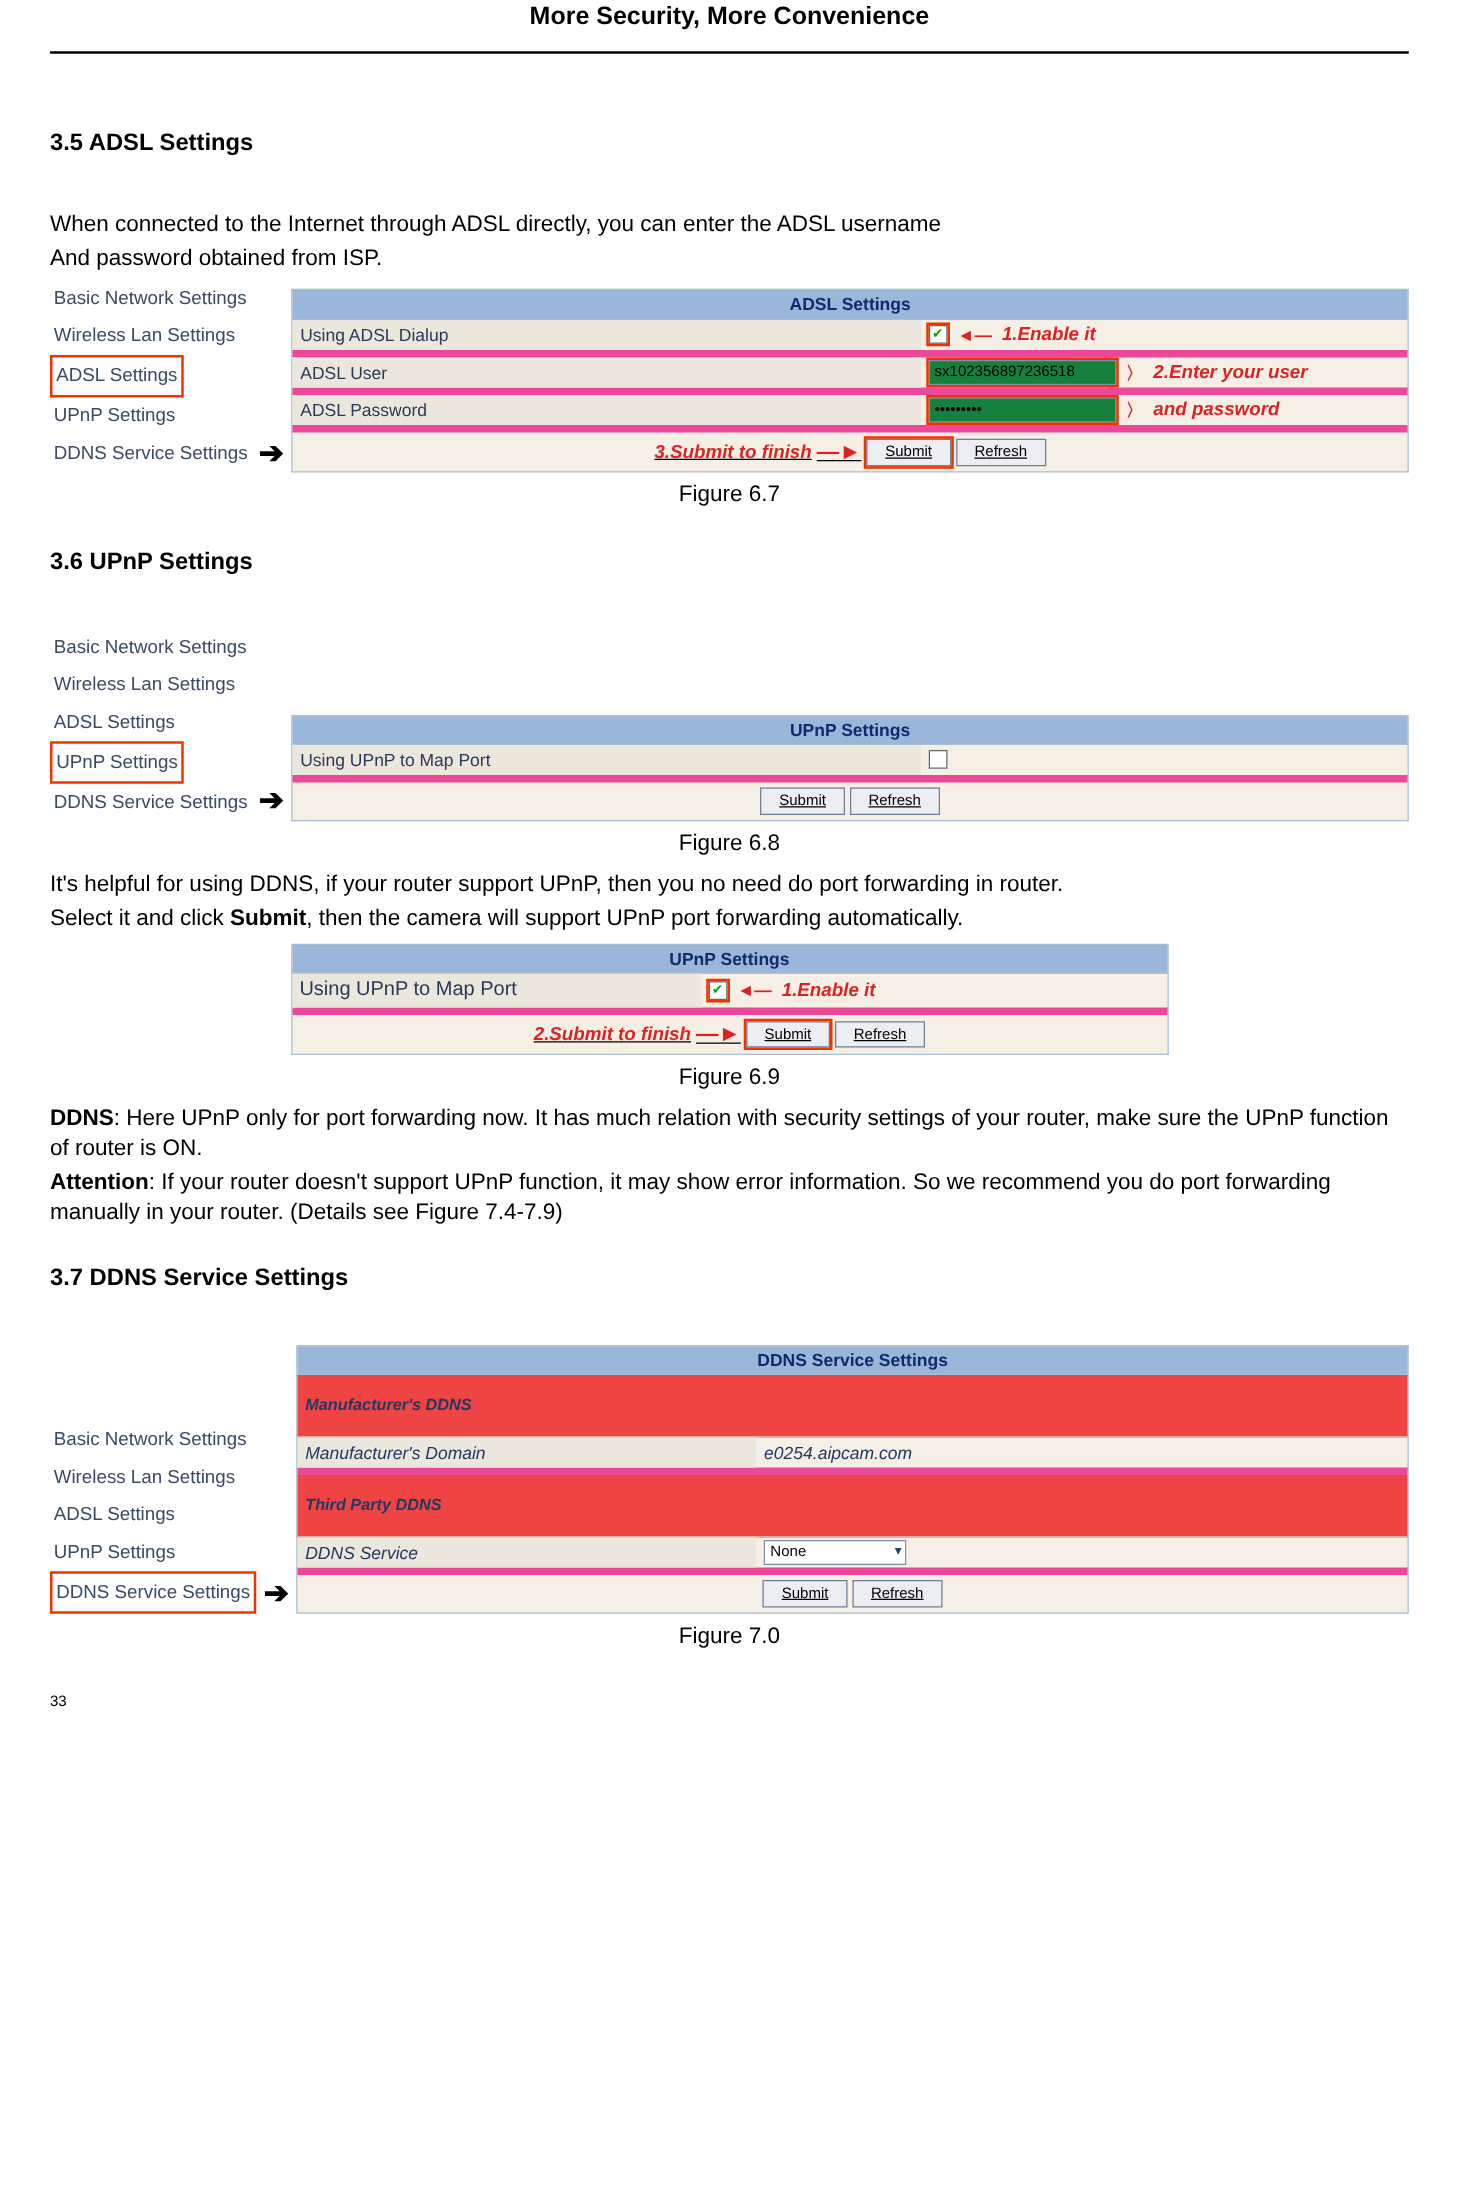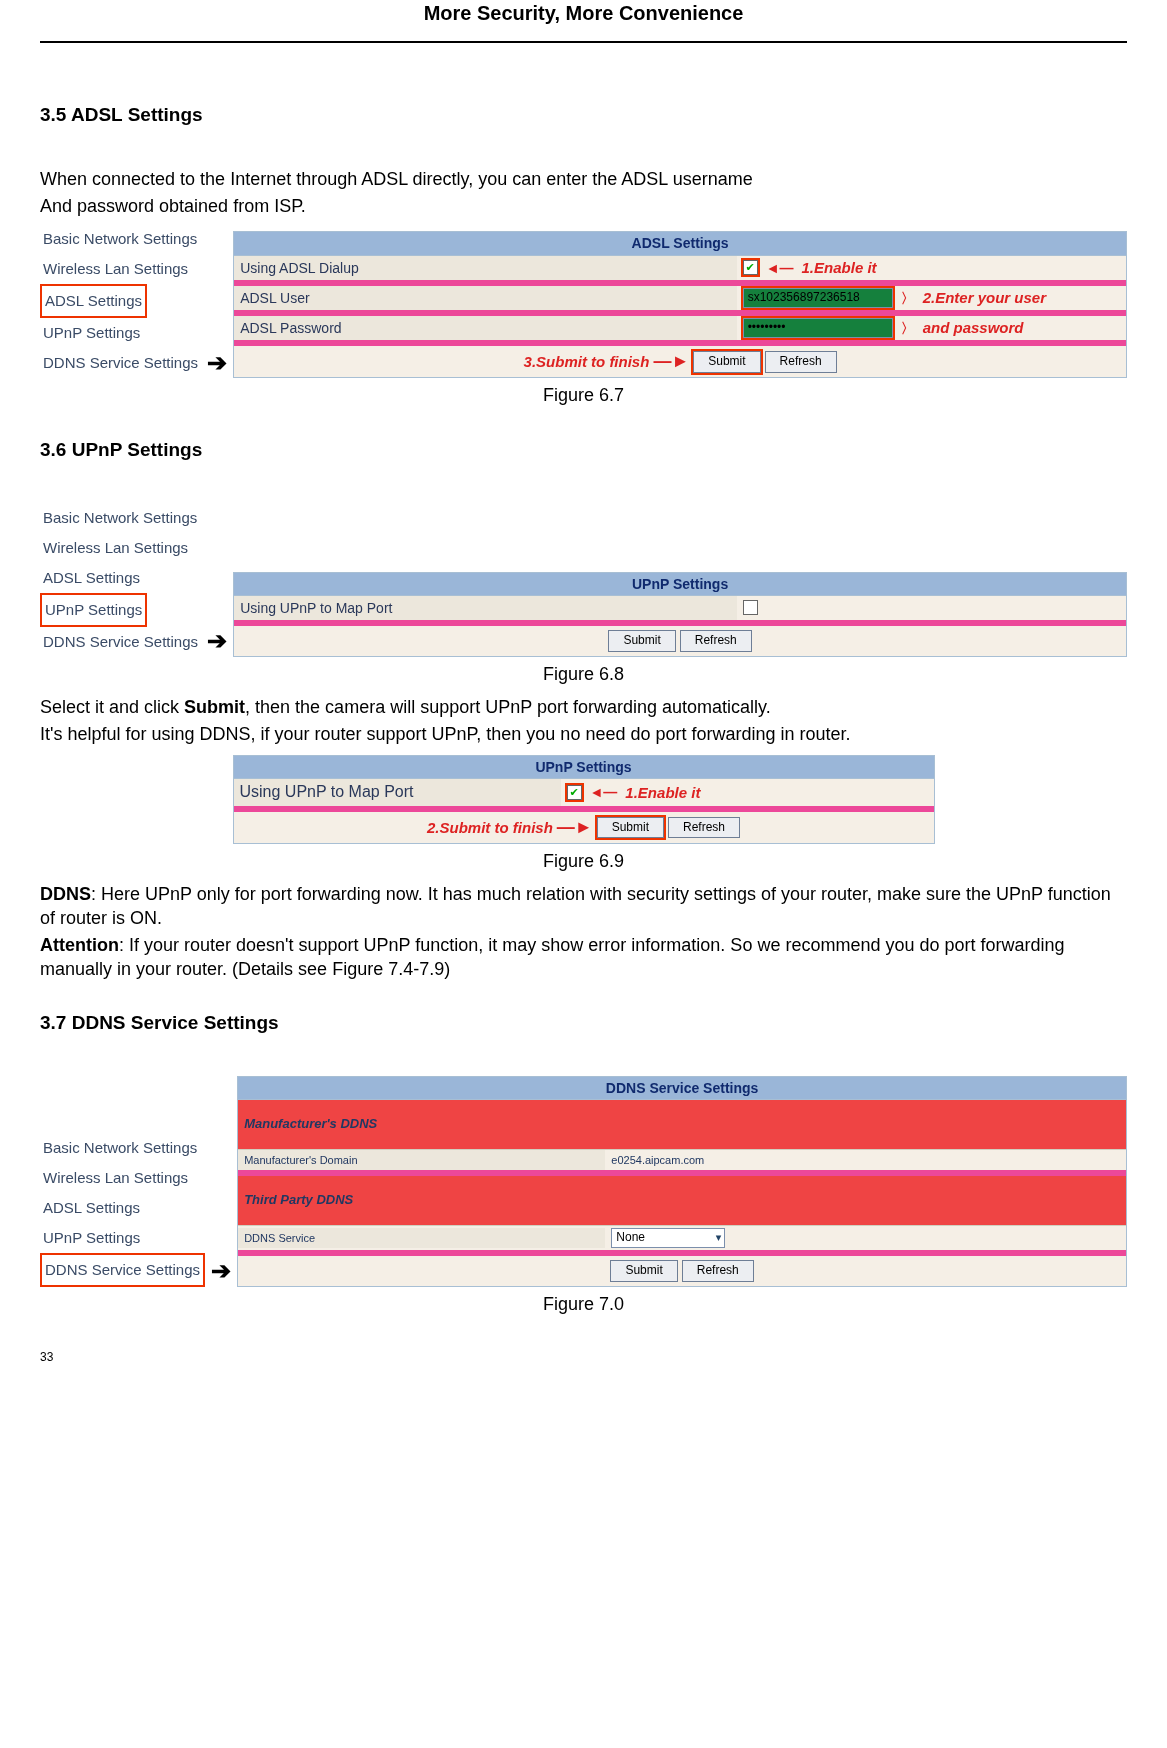--- a/index.html
+++ b/index.html
@@ -16,25 +16,25 @@
   .panel{flex:1;background:#f5efe6;border:1px solid #a8bfd4;}
   .panel-title{background:#9ab6d8;color:#102a6e;font-weight:bold;text-align:center;font-size:14px;padding:2px 0;border-bottom:1px solid #a8bfd4;}
   .panel-row{display:flex;align-items:center;border-bottom:6px solid #ec4899;font-size:14px;}
   .panel-row:last-child{border-bottom:none;}
   .panel-label{width:55%;background:#ece7dc;padding:3px 6px;color:#2a385a;}
   .panel-val{flex:1;padding:2px 6px;display:flex;align-items:center;gap:8px;}
   .chk{width:13px;height:13px;border:1px solid #666;background:#fff;display:inline-flex;align-items:center;justify-content:center;font-size:11px;color:#0a0;}
   .chk.red-box,.red-box{outline:2px solid #e30;outline-offset:0;}
   .txt-input{border:1px solid #7b8fac;background:#15803d;font-size:12px;padding:1px 4px;min-width:140px;height:16px;display:inline-block;}
   .btn{border:1px solid #6e7e96;background:#eceef2;font-size:12px;padding:2px 14px;display:inline-block;}
-  .btn-row{text-align:center;padding:4px 0;display:flex;justify-content:center;gap:4px;align-items:center;}
+  .btn-row{text-align:center;padding:4px 0;display:flex;justify-content:center;gap:4px;align-items:center;text-decoration:underline;}
   .annot{color:#d22;font-weight:bold;font-size:15px;font-style:italic;}
   .annot-line{color:#d22;font-weight:bold;}
   .caption{text-align:center;font-size:18px;margin:6px 0 10px 0;}
-  .small{font-size:11px;color:#213862;}
+  .small{font-size:14px;color:#213862;font-style:italic;}
   .sec-header{background:#ef4444;color:#213862;font-weight:bold;font-size:13px;padding:16px 6px;border-bottom:1px solid #d0d0c0;font-style:italic;}
   .sel{border:1px solid #7b8fac;background:#fff;font-size:12px;padding:0 18px 0 4px;height:18px;display:inline-flex;align-items:center;position:relative;min-width:90px;}
   .sel::after{content:"▾";position:absolute;right:3px;top:1px;color:#246;font-size:11px;}
   .page-num{text-align:left;font-size:12px;margin-top:34px;}
   .wide-panel{width:700px;margin:8px auto 0 auto;}
 </style>
 </head>
 <body>
 
 <div class="header-title">More Security, More Convenience</div>
@@ -110,24 +110,24 @@
           </div>
       </div>
       <div class="btn-row">
         <span class="btn">Submit</span>
         <span class="btn">Refresh</span>
       </div>
     </div>
   </div>
   <div class="caption">Figure 6.8</div>
 
+  <p>It's helpful for using DDNS, if your router support UPnP, then you no need do port forwarding in router.</p>
   <p>
     <span>Select it and click </span><b>Submit</b><span>, then the camera will support UPnP port forwarding automatically.</span>
   </p>
-  <p>It's helpful for using DDNS, if your router support UPnP, then you no need do port forwarding in router.</p>
 
   <div class="panel wide-panel">
     <div class="panel-title">UPnP Settings</div>
     <div class="panel-row">
       <div class="panel-label" style="width:45%;font-size:16px;">Using UPnP to Map Port</div>
       <div class="panel-val">
         <span class="chk red-box">✔</span>
         <span class="annot-line">◄—</span>
         <span class="annot">1.Enable it</span>
       </div>

